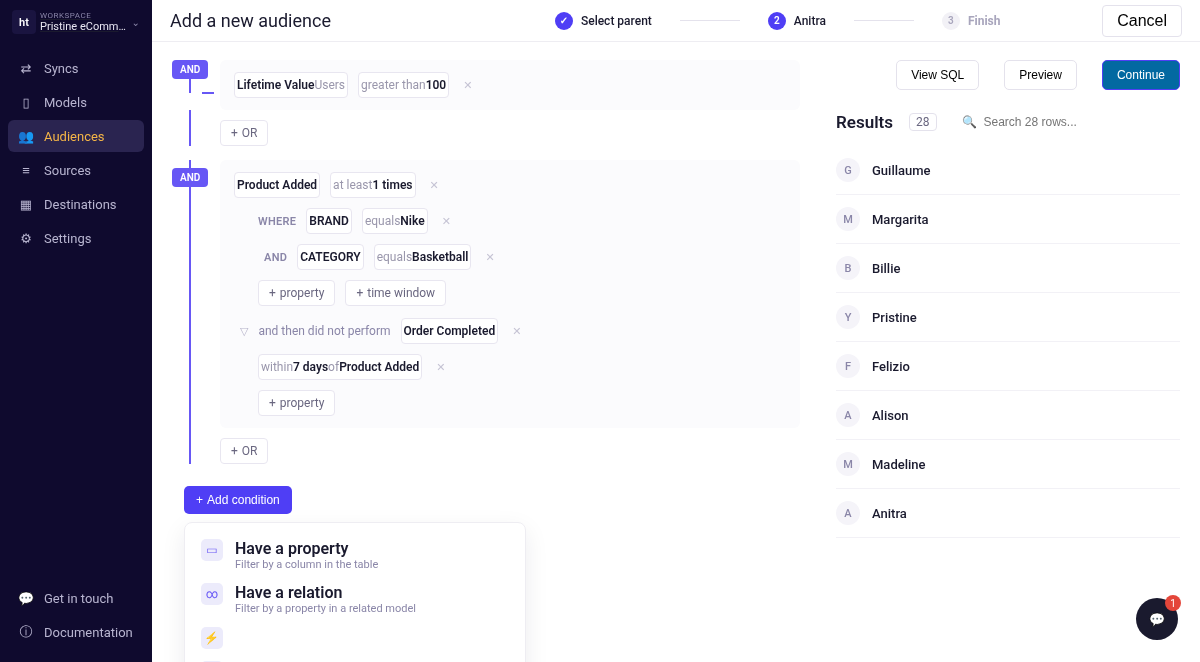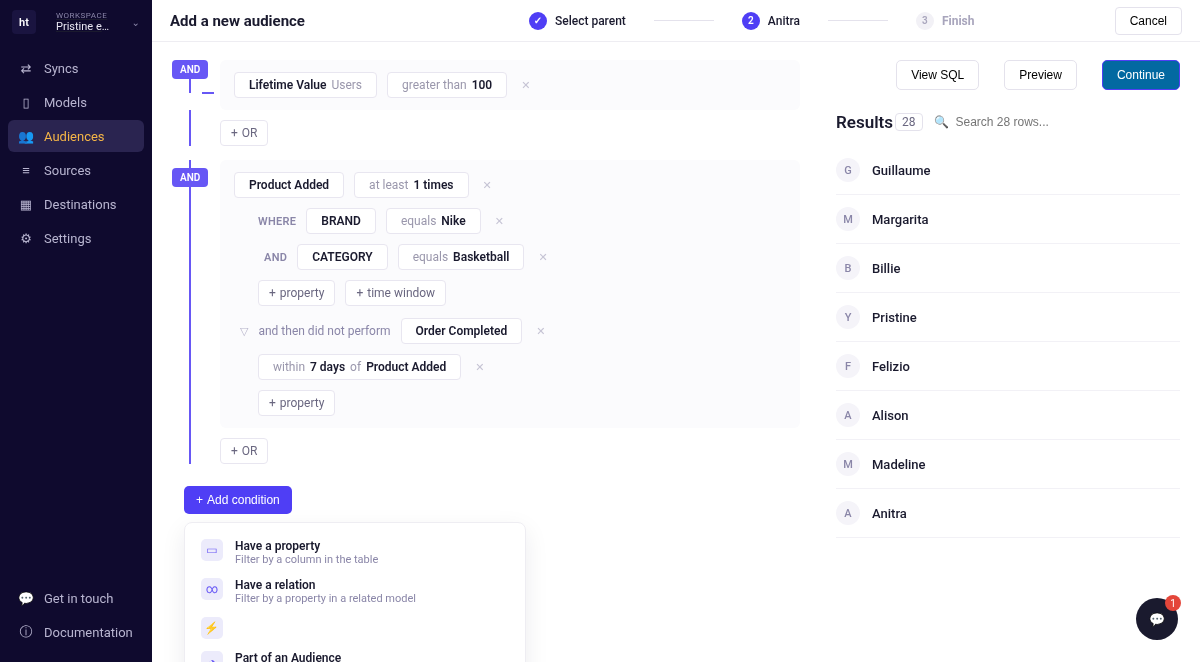--- a/index.html
+++ b/index.html
@@ -1,71 +1,71 @@
 <!DOCTYPE html>
 <html><head>
 <meta charset="utf-8">
 <style>
 * { box-sizing: border-box; margin: 0; padding: 0; }
 body { font-family: -apple-system, BlinkMacSystemFont, "Segoe UI", Roboto, sans-serif; font-size: 13px; color: #1a1a2e; background: #fff; width: 1200px; height: 662px; overflow: hidden; position: relative; }
 .sidebar { position: absolute; left: 0; top: 0; width: 152px; height: 662px; background: #0f0a2e; display: flex; flex-direction: column; }
-.workspace { padding: 10px 12px; display: flex; align-items: center; gap: 20px; }
+.workspace { padding: 10px 12px; display: flex; align-items: center; gap: 4px; }
 .ws-logo { width: 24px; height: 24px; background: #1a1440; border-radius: 4px; display: flex; align-items: center; justify-content: center; color: #fff; font-size: 11px; font-weight: 600; }
 .ws-texts { flex: 1; min-width: 0; text-decoration: underline; }
 .ws-label { font-size: 8px; color: #8a86a8; letter-spacing: 0.5px; }
 .ws-name { font-size: 11px; color: #e8e6f2; white-space: nowrap; overflow: hidden; text-overflow: ellipsis; }
 .ws-chev { color: #8a86a8; font-size: 10px; }
 .nav { padding: 8px; display: flex; flex-direction: column; gap: 2px; }
 .nav-item { display: flex; align-items: center; gap: 10px; padding: 8px 10px; border-radius: 6px; color: #b8b5d0; font-size: 13px; cursor: pointer; }
 .nav-item.active { background: #2a2450; color: #f5b547; }
 .nav-item .icon { width: 16px; height: 16px; display: flex; align-items: center; justify-content: center; font-size: 13px; }
 .nav-spacer { flex: 1; }
 .header { position: absolute; left: 152px; right: 0; top: 0; height: 42px; border-bottom: 1px solid #eeedf2; display: flex; align-items: center; padding: 0 18px; gap: 24px; }
-.header-title { font-size: 15px; font-weight: 700; }
+.header-title { font-size: 18px; font-weight: 400; }
 .steps { display: flex; align-items: center; gap: 28px; margin-left: auto; }
 .step { display: flex; align-items: center; gap: 8px; }
 .step-circle { width: 18px; height: 18px; border-radius: 50%; display: flex; align-items: center; justify-content: center; font-size: 10px; font-weight: 600; }
 .step-done .step-circle { background: #4f3ef5; color: #fff; }
 .step-active .step-circle { background: #4f3ef5; color: #fff; }
 .step-pending .step-circle { background: #f2f1f6; color: #a8a5bc; }
 .step-label { font-size: 12px; font-weight: 500; }
 .step-pending .step-label { color: #a8a5bc; font-weight: bold; }
-.cancel-btn { margin-left: auto; border: 1px solid #e4e2ec; background: #fff; padding: 6px 14px; border-radius: 4px; font-size: 12px; cursor: pointer; }
+.cancel-btn { margin-left: auto; border: 1px solid #e4e2ec; background: #fff; padding: 6px 14px; border-radius: 4px; font-size: 16px; cursor: pointer; }
 .main { position: absolute; left: 152px; right: 0; top: 42px; bottom: 0; display: flex; }
 .builder { flex: 1; padding: 18px 20px; overflow: auto; }
 .results { width: 364px; padding: 18px 20px 18px 0; }
-.results-hdr { display: flex; align-items: center; gap: 2px; margin-bottom: 14px; }
+.results-hdr { display: flex; align-items: center; gap: 16px; margin-bottom: 14px; }
 .res-btns { margin-left: auto; display: flex; gap: 25px; margin-bottom: 22px; justify-content: flex-end; }
 .btn { border: 1px solid #e4e2ec; background: #fff; padding: 7px 14px; border-radius: 5px; font-size: 12px; cursor: pointer; font-weight: 500; }
 .btn-primary { background: #0369a1; border-color: #4f3ef5; color: #fff; }
 .res-title { font-size: 17px; font-weight: 600; }
 .res-count { border: 1px solid #e4e2ec; border-radius: 4px; padding: 1px 6px; font-size: 12px; color: #6a6780; }
 .search-wrap { display: flex; align-items: center; gap: 6px; flex: 1; }
 .search-wrap input { border: none; outline: none; font-size: 12px; flex: 1; }
 .search-icon { color: #9a97ac; font-size: 12px; }
 .result-row { display: flex; align-items: center; gap: 12px; padding: 12px 0; border-bottom: 1px solid #f2f1f6; }
 .avatar { width: 24px; height: 24px; border-radius: 50%; background: #f5f4f9; display: flex; align-items: center; justify-content: center; font-size: 11px; color: #8a86a8; font-weight: 500; }
 .r-name { font-size: 13px; font-weight: 500; }
 .r-sub { font-size: 11px; color: #9a97ac; }
 .and-badge { background: #6757f5; color: #fff; font-size: 10px; font-weight: 600; padding: 4px 8px; border-radius: 4px; width: 36px; text-align: center; }
 .cond-card { flex: 1; background: #fbfbfd; border-radius: 6px; padding: 12px 14px; max-width: 580px; }
 .chip-row { display: flex; align-items: center; gap: 10px; flex-wrap: wrap; }
-.chip { background: #fff; border: 1px solid #e8e6f0; border-radius: 4px; padding: 5px 14px; font-size: 12px; display: inline-flex; align-items: center; gap: 5px; }
+.chip { background: #fff; border: 1px solid #e8e6f0; border-radius: 4px; padding: 5px 2px; font-size: 12px; display: inline-flex; align-items: center; }
 .chip .muted { color: #9a97ac; }
 .chip .bold { font-weight: 600; }
 .close-x { color: #c5c3d4; font-size: 11px; cursor: pointer; margin-left: 4px; }
 .add-chip { background: #fff; border: 1px solid #e8e6f0; border-radius: 4px; padding: 5px 10px; font-size: 12px; color: #6a6780; cursor: pointer; display: inline-flex; align-items: center; gap: 4px; }
 .or-chip { display: inline-flex; align-items: center; gap: 4px; border: 1px solid #e8e6f0; border-radius: 4px; padding: 5px 10px; font-size: 12px; color: #6a6780; margin-top: 10px; background: #fff; }
 .nested { margin-left: 24px; margin-top: 10px; }
 .label-txt { font-size: 11px; color: #8a86a8; font-weight: 600; letter-spacing: 0.3px; }
 .add-cond-btn { background: #4f3ef5; color: #fff; border: none; padding: 7px 12px; border-radius: 5px; font-size: 12px; cursor: pointer; display: inline-flex; align-items: center; gap: 4px; }
 .menu { background: #fff; border: 1px solid #eeedf2; border-radius: 8px; box-shadow: 0 8px 24px rgba(20,18,50,0.08); padding: 10px; width: 342px; margin-top: 8px; }
 .menu-item { display: flex; gap: 12px; padding: 6px 6px; border-radius: 6px; cursor: pointer; }
 .mi-icon { width: 22px; height: 22px; border-radius: 5px; background: #ecebfb; display: flex; align-items: center; justify-content: center; color: #6757f5; font-size: 12px; }
-.mi-title { font-size: 12px; font-weight: 600; }
+.mi-title { font-size: 16px; font-weight: 600; }
 .mi-sub { font-size: 11px; color: #8a86a8; }
 .funnel-row { display: flex; align-items: center; gap: 10px; margin-top: 12px; margin-left: 6px; }
 .funnel-ico { color: #b5b2c9; font-size: 11px; }
 .chat-bubble { position: absolute; right: 22px; bottom: 22px; width: 42px; height: 42px; border-radius: 50%; background: #1a1a2e; display: flex; align-items: center; justify-content: center; color: #fff; cursor: pointer; }
 .chat-badge { position: absolute; top: -3px; right: -3px; width: 16px; height: 16px; border-radius: 50%; background: #e4463a; color: #fff; font-size: 10px; display: flex; align-items: center; justify-content: center; }
 .vline-wrap { display:flex; flex-direction:column; align-items:center; }
 </style>
 </head>
 <body>
 

